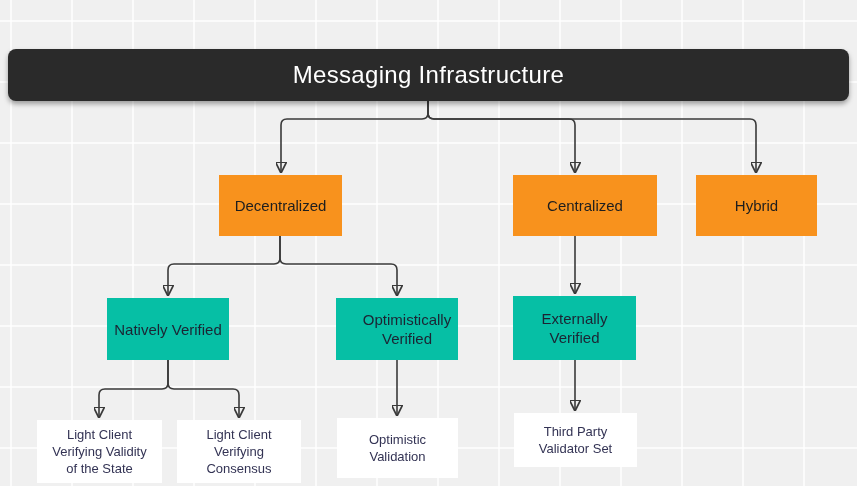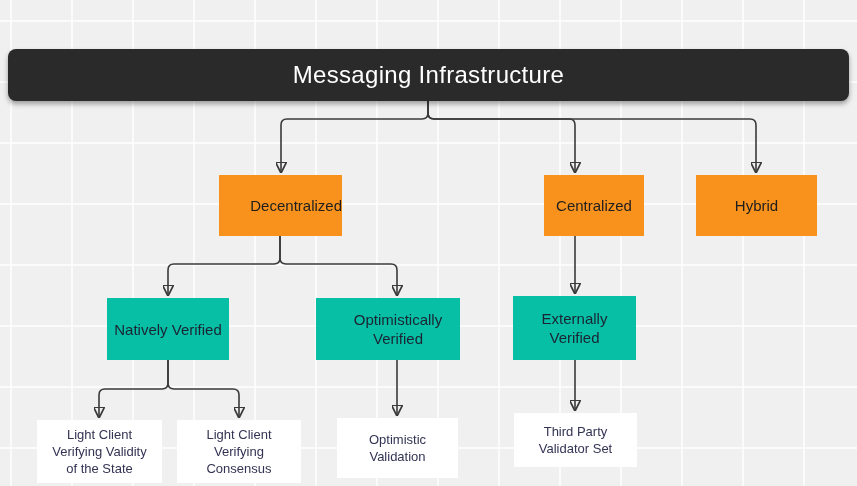--- a/index.html
+++ b/index.html
@@ -27,26 +27,26 @@
     box-sizing:border-box;
   }
   .node-label{white-space:pre-line;}
   .root{
     left:8px;top:9px;width:841px;height:52px;
     background:#2a2a2a;border-radius:8px;
     box-shadow:0 3px 5px rgba(0,0,0,.35);
     color:#ffffff;font-size:24px;letter-spacing:.3px;margin-top:40px;
   }
   .lvl1{background:#f8921d;color:#1e1e1e;font-size:15px;top:175px;height:61px;}
-  .n-decentralized{left:219px;width:123px;justify-content:flex-end;}
-  .n-centralized{left:544px;width:100px;text-align:center;}
+  .n-decentralized{left:219px;width:123px;}
+  .n-centralized{left:513px;width:144px;text-align:center;}
   .n-hybrid{left:696px;width:121px;text-align:right;}
   .lvl2{background:#06bfa5;color:#1c2433;font-size:15px;line-height:19px;}
   .n-natively{left:107px;top:298px;width:122px;height:62px;}
-  .n-optimistically{left:316px;top:298px;width:144px;height:62px;padding-left:20px;}
+  .n-optimistically{left:336px;top:298px;width:122px;height:62px;padding-left:20px;}
   .n-externally{left:513px;top:296px;width:123px;height:64px;}
   .leaf{background:#ffffff;color:#333354;font-size:13px;line-height:17px;}
   .n-lc-validity{left:37px;top:420px;width:125px;height:63px;}
   .n-lc-consensus{left:177px;top:420px;width:124px;height:63px;}
   .n-optimistic-validation{left:337px;top:418px;width:121px;height:60px;}
   .n-third-party{left:514px;top:413px;width:123px;height:54px;}
 </style>
 </head>
 <body>
 

